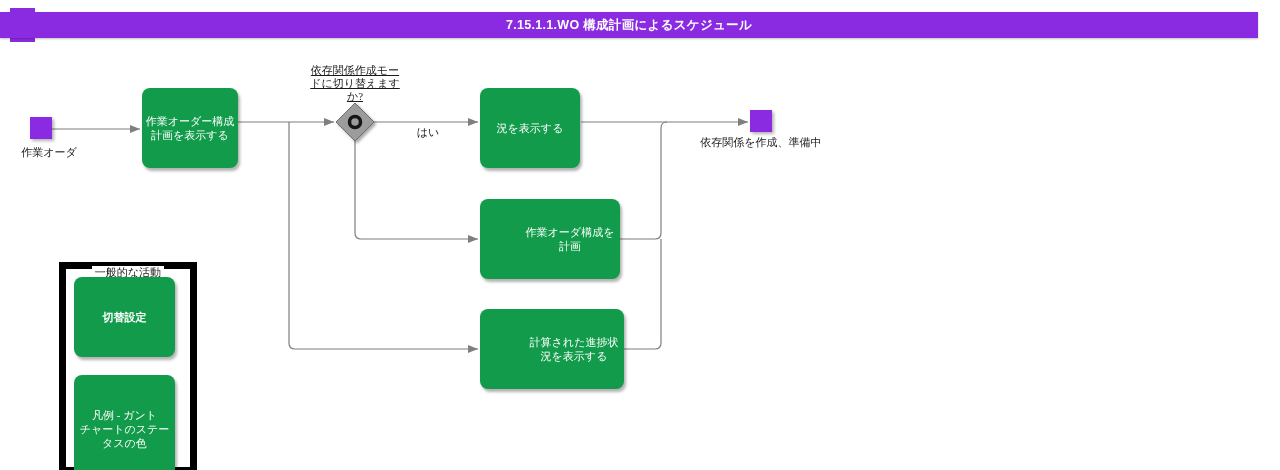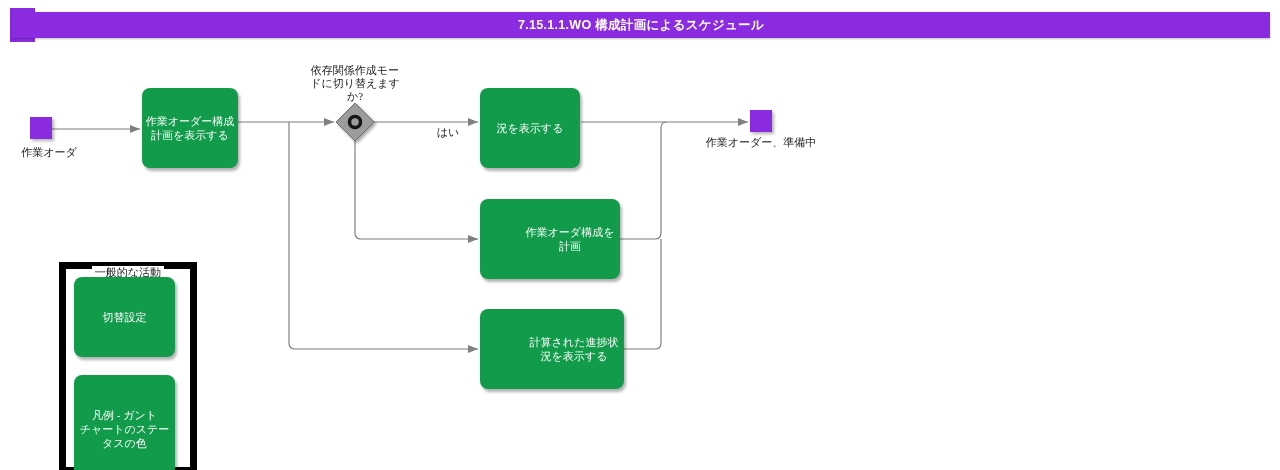--- a/index.html
+++ b/index.html
@@ -2,21 +2,21 @@
 <html><head>
 <meta charset="utf-8">
 <style>
   html,body{margin:0;padding:0;background:#ffffff;}
   .canvas{
     position:relative;width:1280px;height:470px;background:#ffffff;
     font-family:"Liberation Serif", serif;overflow:hidden;
   }
   
   .banner{
-    position:absolute;left:12px;top:12px;width:1258px;height:26px;
+    position:absolute;left:0;top:12px;width:1258px;height:26px;
     background:#8A2BE2;display:flex;align-items:center;justify-content:center;
     box-shadow:0 1px 2px rgba(0,0,0,0.25);
   }
   .banner-title{
     color:#ffffff;font-family:"Liberation Sans", sans-serif;
     font-weight:bold;font-size:12.5px;letter-spacing:0.3px;white-space:nowrap;
   }
   .banner-corner{
     position:absolute;left:10px;top:8px;width:25px;height:34px;background:#8A2BE2;
   }
@@ -39,37 +39,37 @@
   .task.ta{left:480px;top:88px;width:100px;height:80px;}
   .task.tb{left:480px;top:199px;width:100px;height:80px;padding-left:40px;}
   .task.tc{left:480px;top:309px;width:100px;height:80px;padding-left:44px;}
   
   .lbl{
     position:absolute;color:#1a1a1a;font-size:11px;line-height:13px;
     text-align:center;white-space:pre-line;
   }
   .lbl.start-l{left:8px;top:146px;width:66px;margin-left:8px;}
   .lbl.end-l{left:696px;top:136px;width:130px;}
-  .lbl.gw-q{left:293px;top:64px;width:124px;}
-  .lbl.yes-l{left:428px;top:126px;width:40px;}
+  .lbl.gw-q{left:293px;top:64px;width:124px;text-decoration:underline;}
+  .lbl.yes-l{left:408px;top:126px;width:40px;}
   
   svg.wires{position:absolute;left:0;top:0;}
   .wire{fill:none;stroke:#7F7F7F;stroke-width:1.2;}
   
   .legend{
     position:absolute;left:59px;top:262px;width:124px;height:198px;
     border:7px solid #000000;background:#ffffff;
   }
   .legend-title{
     position:absolute;left:0;top:-7px;width:100%;text-align:center;
   }
   .legend-title span{
     background:#ffffff;padding:0 3px;font-size:11px;color:#1a1a1a;white-space:nowrap;
   }
-  .legend .task.l1{left:8px;top:8px;width:101px;height:80px;}
+  .legend .task.l1{left:8px;top:8px;width:101px;height:80px;font-weight:bold;}
   .legend .task.l2{left:8px;top:106px;width:101px;height:108px;}
 </style>
 </head>
 <body>
 
 <div class="canvas">
 
   <div class="banner-corner"></div>
   <div class="banner">
     <span class="banner-title">7.15.1.1.WO 構成計画によるスケジュール</span>
@@ -118,21 +118,21 @@
     <span>計算された進捗状
 況を表示する</span>
   </div>
 
   <div class="lbl gw-q">依存関係作成モー
 ドに切り替えます
 か?</div>
   <div class="lbl yes-l">はい</div>
 
   <div class="event end"></div>
-  <div class="lbl end-l">作業オーダー、準備中</div>
+  <div class="lbl end-l">依存関係を作成、準備中</div>
 
   <div class="legend">
     <div class="legend-title">
       <span>一般的な活動</span>
     </div>
     <div class="task l1">
       <span>切替設定</span>
     </div>
     <div class="task l2">
       <span>凡例 - ガント

